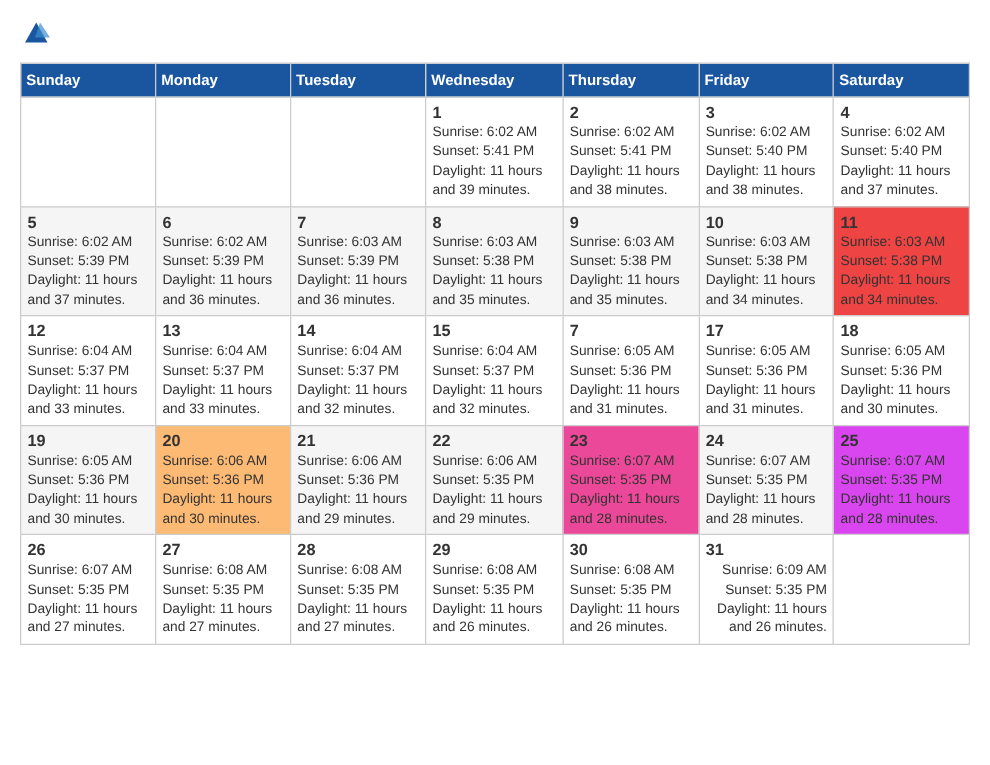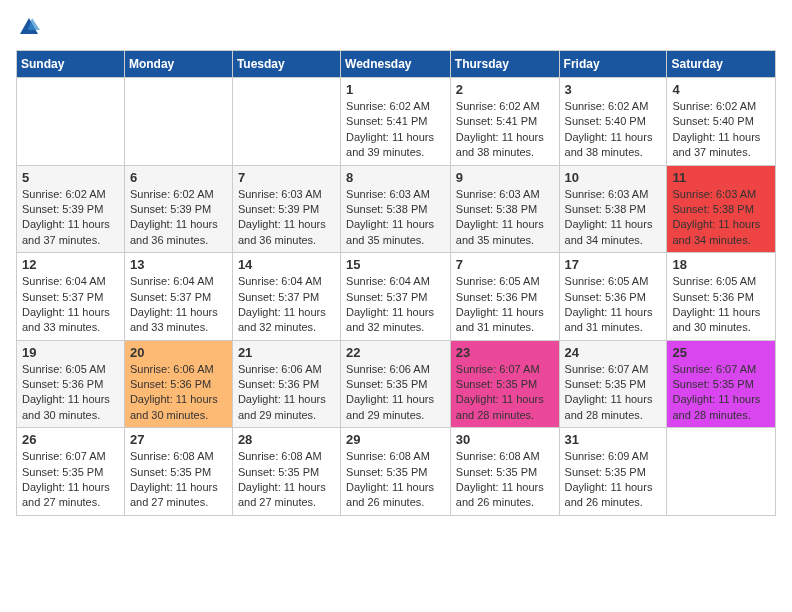--- a/index.html
+++ b/index.html
@@ -341,21 +341,21 @@
         </td>
         <td>
           <div class="day-number">30</div>
           <div class="day-info" style="white-space: pre-line;">Sunrise: 6:08 AM
 Sunset: 5:35 PM
 Daylight: 11 hours
 and 26 minutes.</div>
         </td>
         <td>
           <div class="day-number">31</div>
-          <div class="day-info" style="white-space: pre-line;">Sunrise: 6:09 AM
+          <div class="day-info" style="white-space: pre-line; text-align: right;">Sunrise: 6:09 AM
 Sunset: 5:35 PM
 Daylight: 11 hours
 and 26 minutes.</div>
         </td>
         <td class="empty-cell"></td>
       </tr>
     </tbody>
 </table>
 
 </body></html>

